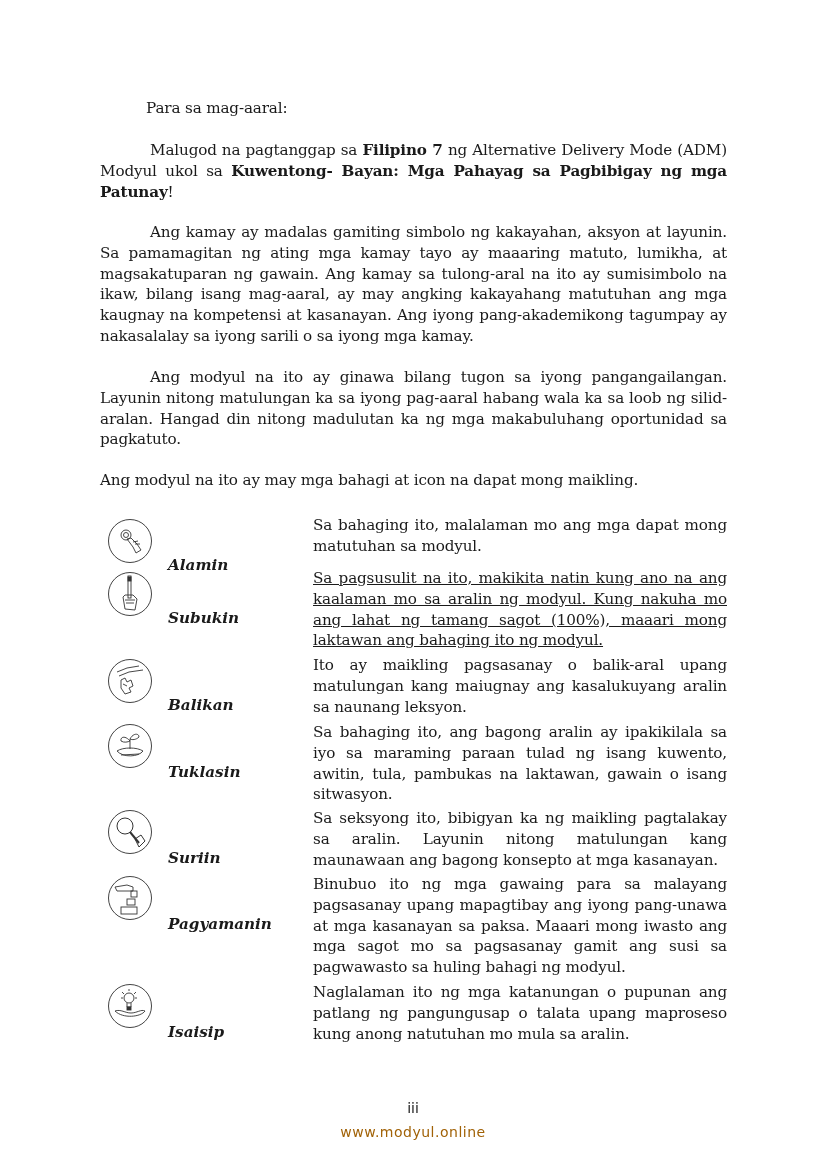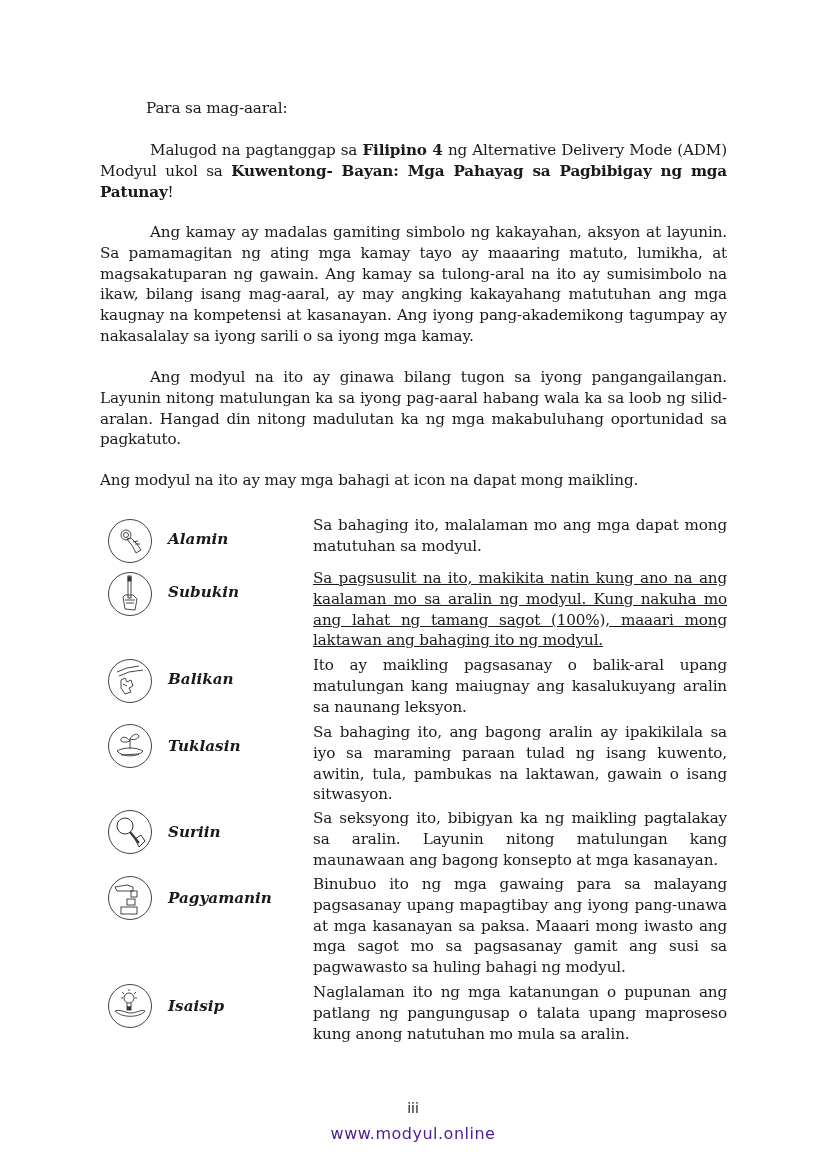--- a/index.html
+++ b/index.html
@@ -17,45 +17,45 @@
     .indent { text-indent: 50px; }
     b { font-weight: bold; }
     .row { position: absolute; left: 0; width: 627px; }
     .icon {
       position: absolute; left: 8px; width: 42px; height: 42px;
       border: 1px solid #444; border-radius: 50%; background: #fff;
     }
     .icon svg { position: absolute; left: 0; top: 0; width: 42px; height: 42px; }
     .label {
       position: absolute; left: 68px; font-weight: bold; font-style: italic;
-      font-size: 15.2px; line-height: 20px;
+      font-size: 15.2px; line-height: 20px; margin-top: 26px;
     }
     .desc {
       position: absolute; left: 213px; width: 414px;
       font-size: 15.2px; line-height: 20.8px; text-align: justify;
       text-align-last: left; letter-spacing: -0.15px;
     }
     .pagenum {
       position: absolute; top: 1100px; left: 0; width: 826px; text-align: center;
       font-family: "DejaVu Sans", sans-serif; font-size: 14px; color: #222;
     }
     .watermark {
       position: absolute; top: 1124px; left: 0; width: 826px; text-align: center;
-      font-family: "DejaVu Sans", sans-serif; font-size: 16px; color: #4c1d95;
+      font-family: "DejaVu Sans", sans-serif; font-size: 14px; color: #a16207;
       letter-spacing: 0.5px;
     }
   </style>
 </head>
 <body>
 
 <div class="page">
 
   <p class="p" style="top:98px;margin-left:46px;">Para sa mag-aaral:</p>
 
-  <p class="p indent" style="top:140px;"><span>Malugod na pagtanggap sa </span><b>Filipino 4</b><span> ng Alternative Delivery Mode (ADM) Modyul ukol sa </span><b>Kuwentong- Bayan: Mga Pahayag sa Pagbibigay ng mga Patunay</b><span>!</span></p>
+  <p class="p indent" style="top:140px;"><span>Malugod na pagtanggap sa </span><b>Filipino 7</b><span> ng Alternative Delivery Mode (ADM) Modyul ukol sa </span><b>Kuwentong- Bayan: Mga Pahayag sa Pagbibigay ng mga Patunay</b><span>!</span></p>
 
   <p class="p indent" style="top:222px;">Ang kamay ay madalas gamiting simbolo ng kakayahan, aksyon at layunin. Sa pamamagitan ng ating mga kamay tayo ay maaaring matuto, lumikha, at magsakatuparan ng gawain. Ang kamay sa tulong-aral na ito ay sumisimbolo na ikaw, bilang isang mag-aaral, ay may angking kakayahang matutuhan ang mga kaugnay na kompetensi at kasanayan. Ang iyong pang-akademikong tagumpay ay nakasalalay sa iyong sarili o sa iyong mga kamay.</p>
 
   <p class="p indent" style="top:367px;">Ang modyul na ito ay ginawa bilang tugon sa iyong pangangailangan. Layunin nitong matulungan ka sa iyong pag-aaral habang wala ka sa loob ng silid-aralan. Hangad din nitong madulutan ka ng mga makabuluhang oportunidad sa pagkatuto.</p>
 
   <p class="p" style="top:470px;">Ang modyul na ito ay may mga bahagi at icon na dapat mong maikling.</p>
 
   <div class="row" style="top:515px;">
     <div class="icon" style="top:4px;">
       <svg viewBox="0 0 42 42" fill="none" stroke="#333" stroke-width="0.9">

